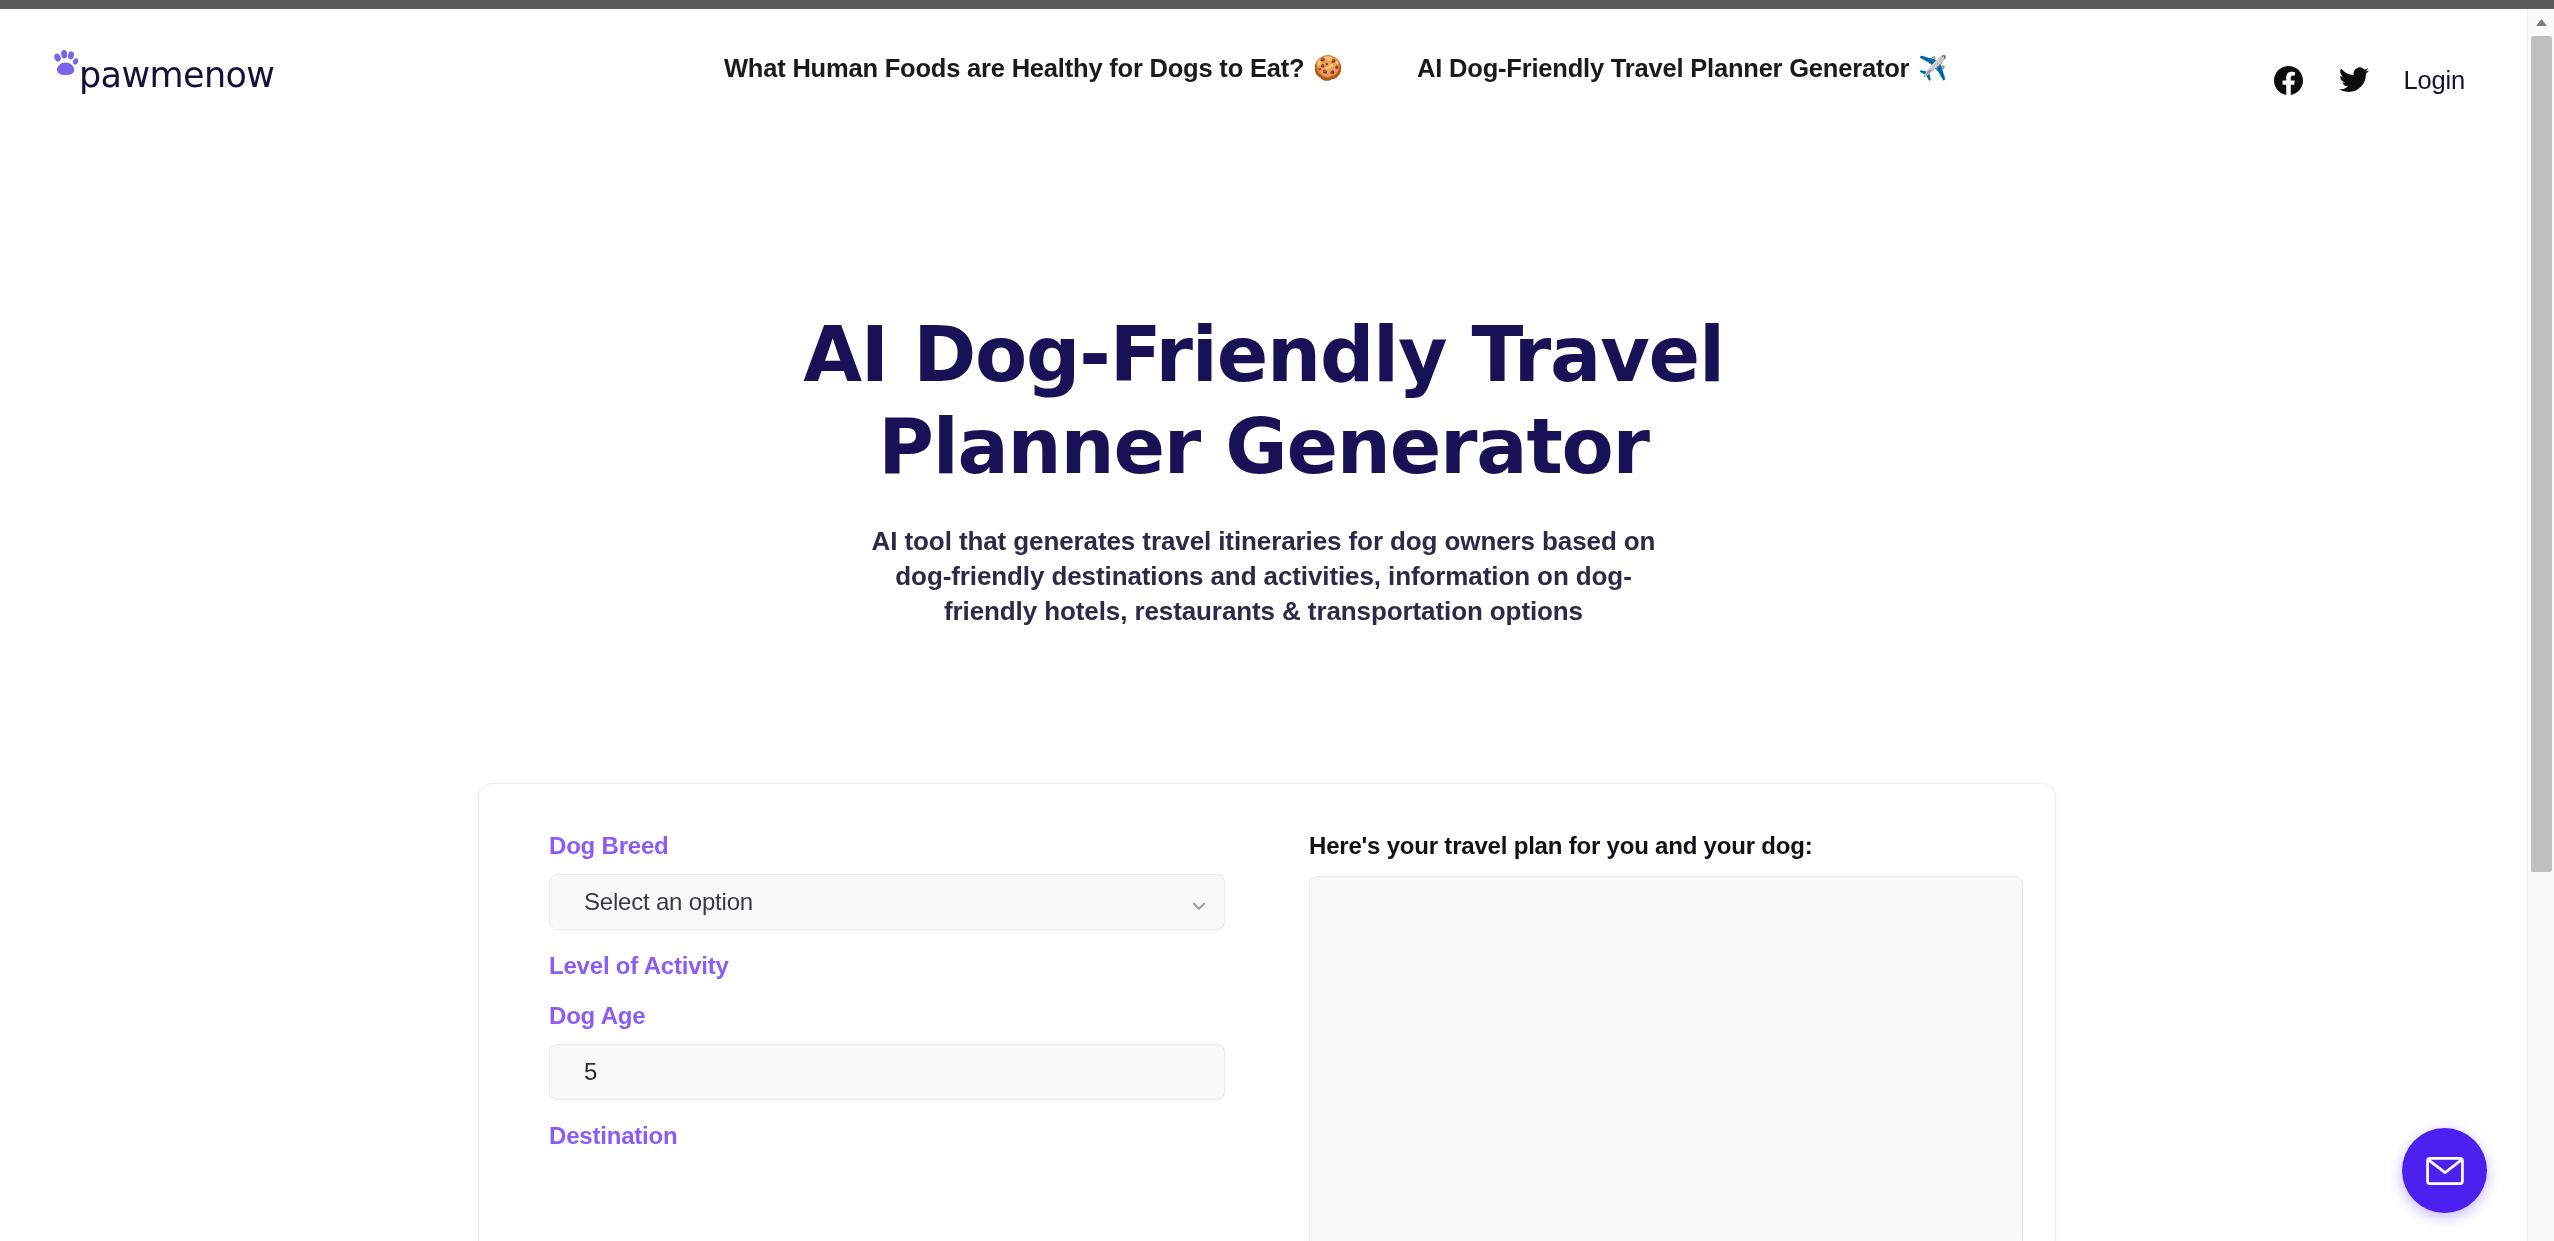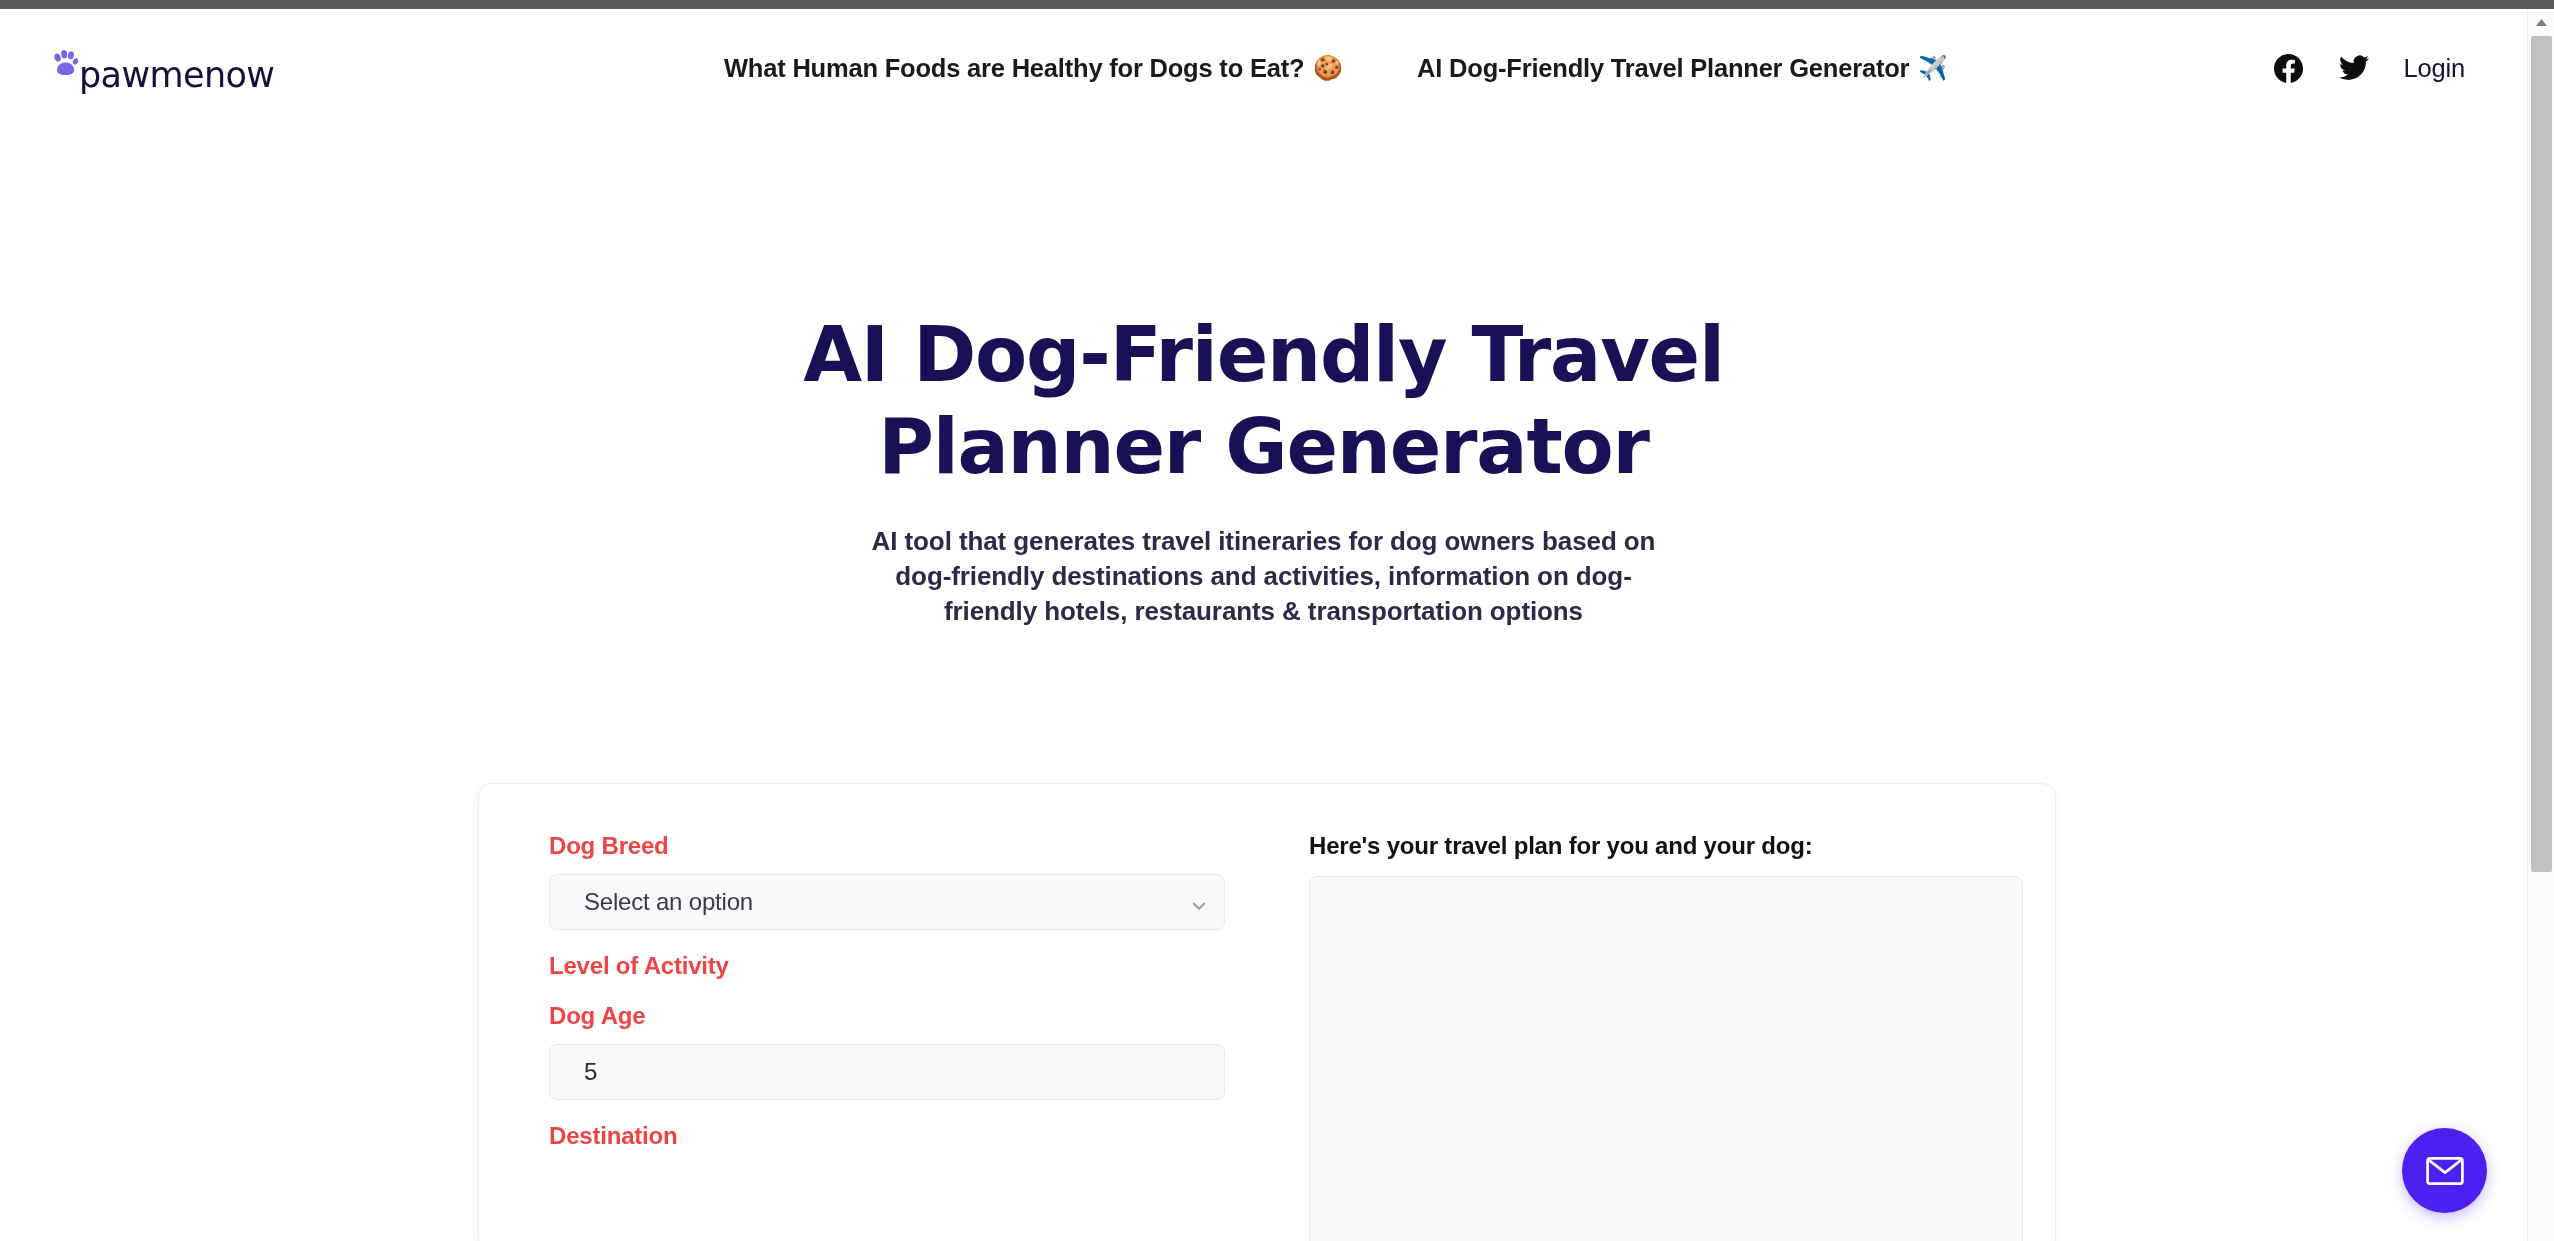--- a/index.html
+++ b/index.html
@@ -84,21 +84,21 @@
     cursor: pointer;
     display: flex;
     align-items: center;
     gap: 9px;
   }
   .nav-emoji { font-size: 24px; line-height: 1; }
 
   .nav-right {
     position: absolute;
     right: 62px;
-    top: 0;
+    top: 12px;
     height: 118px;
     display: flex;
     align-items: center;
     gap: 35px;
   }
   .social-icon {
     width: 30px; height: 30px;
     display: flex; align-items: center; justify-content: center;
     cursor: pointer;
   }
@@ -158,21 +158,21 @@
     padding: 48px 62px 0 70px;
   }
   .card-right {
     width: 788px;
     padding: 48px 70px 0 40px;
   }
 
   .field-label {
     font-size: 24px;
     font-weight: 700;
-    color: #ef4444;
+    color: #8b5cf6;
     letter-spacing: -0.2px;
     margin-bottom: 14px;
   }
   .field-label.spaced { margin-top: 22px; }
 
   .control {
     position: relative;
     width: 676px;
     height: 56px;
     background: #f8f9fb;

